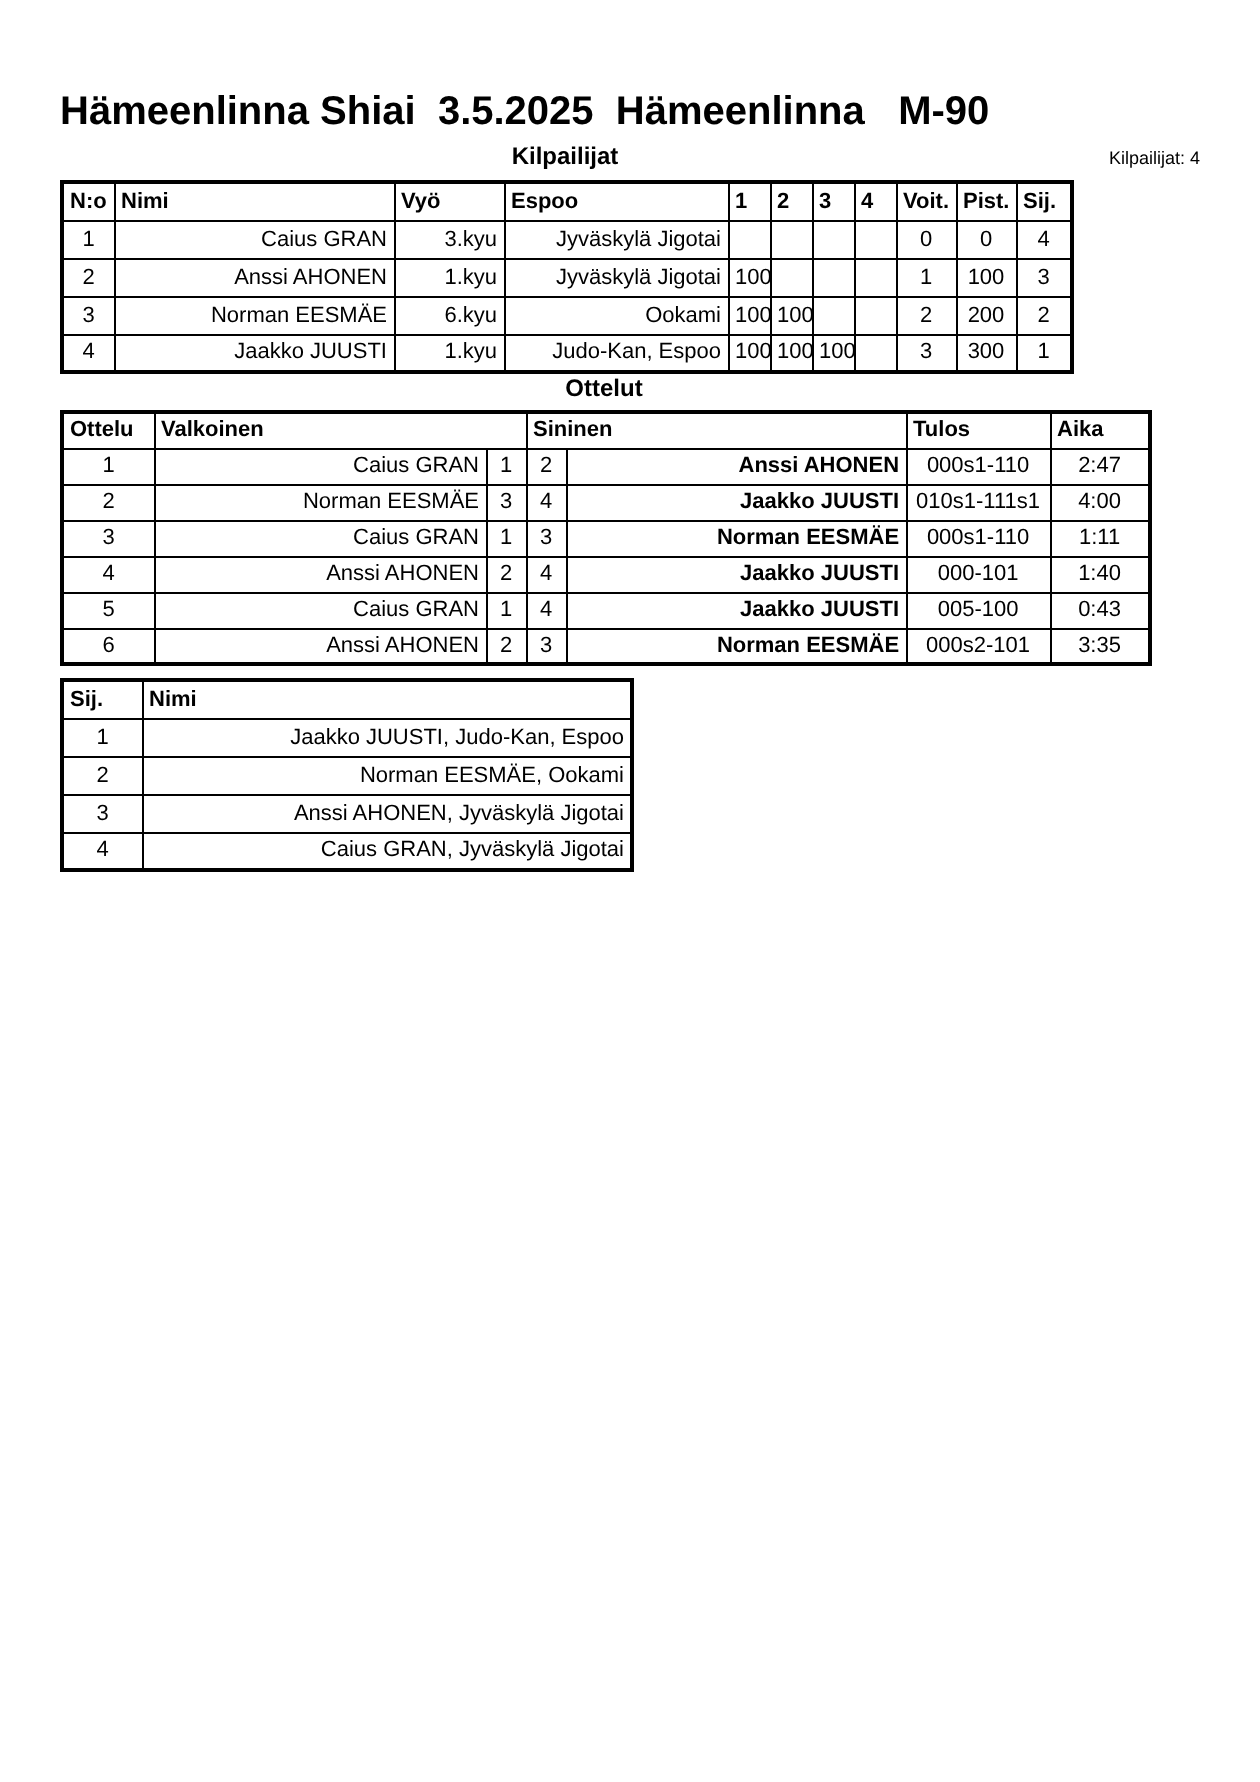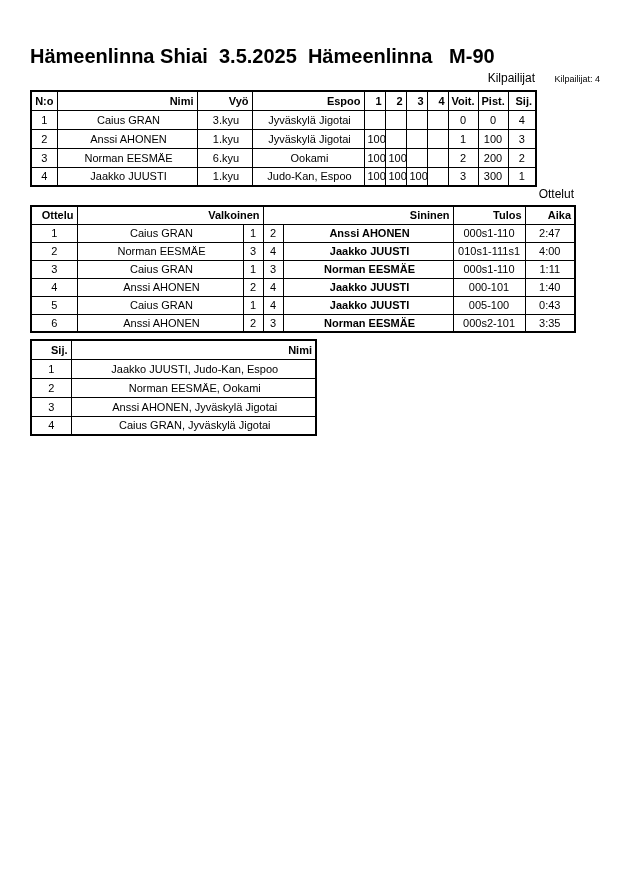--- a/index.html
+++ b/index.html
@@ -13,33 +13,33 @@
   .page { width: 630px; height: 891px; padding: 0 30px; background: #fff; position: relative; }
 
   .title {
     margin-top: 45px;
     font-size: 20px;
     font-weight: bold;
     white-space: pre;
   }
 
   .kilp-header { position: relative; margin-top: 3px; height: 15px; }
-  .section-heading { font-size: 12px; font-weight: normal; text-align: right; }
+  .section-heading { font-size: 12px; font-weight: bold; text-align: center; }
   .kilp-heading { width: 505px; }
   .kilp-count {
     position: absolute; right: 0; top: 3px;
     font-size: 9px; font-weight: normal;
   }
 
   table { border-collapse: collapse; table-layout: fixed; background: #fff; }
   table { border: 2px solid #000; }
   th, td { border: 1px solid #000; font-size: 11px; height: 19px; padding: 0 3px; overflow: hidden; white-space: nowrap; }
-  th { font-weight: bold; text-align: right; }
+  th { font-weight: bold; text-align: left; }
   td.c { text-align: center; }
-  td.l { text-align: center; padding-left: 6px; }
+  td.l { text-align: right; padding-left: 6px; }
 
   .t-kilpailijat { width: 505px; margin-top: 4px; }
   .t-ottelut { width: 544px; margin-top: 4px; }
   .t-ottelut th, .t-ottelut td { height: 18px; margin-left: 12px; }
   .t-tulokset { width: 285px; margin-top: 6px; }
 
   .ottelut-heading { width: 544px; margin-top: 0; }
   .tulokset-heading { width: 285px; margin-top: 14px; }
 
   .winner { font-weight: bold; }

